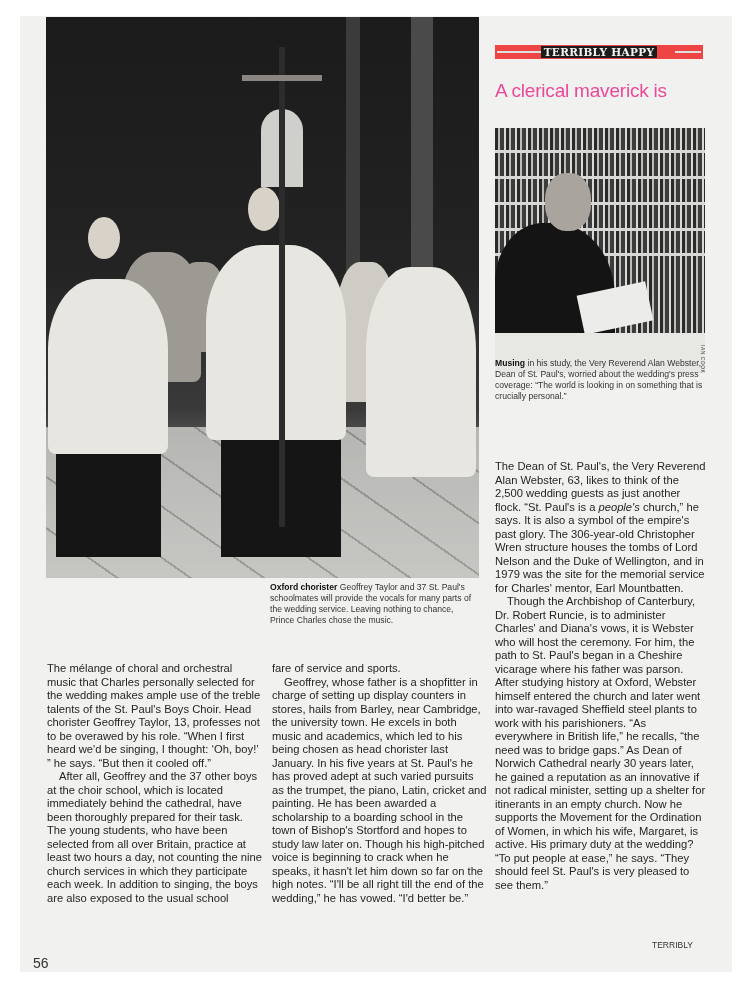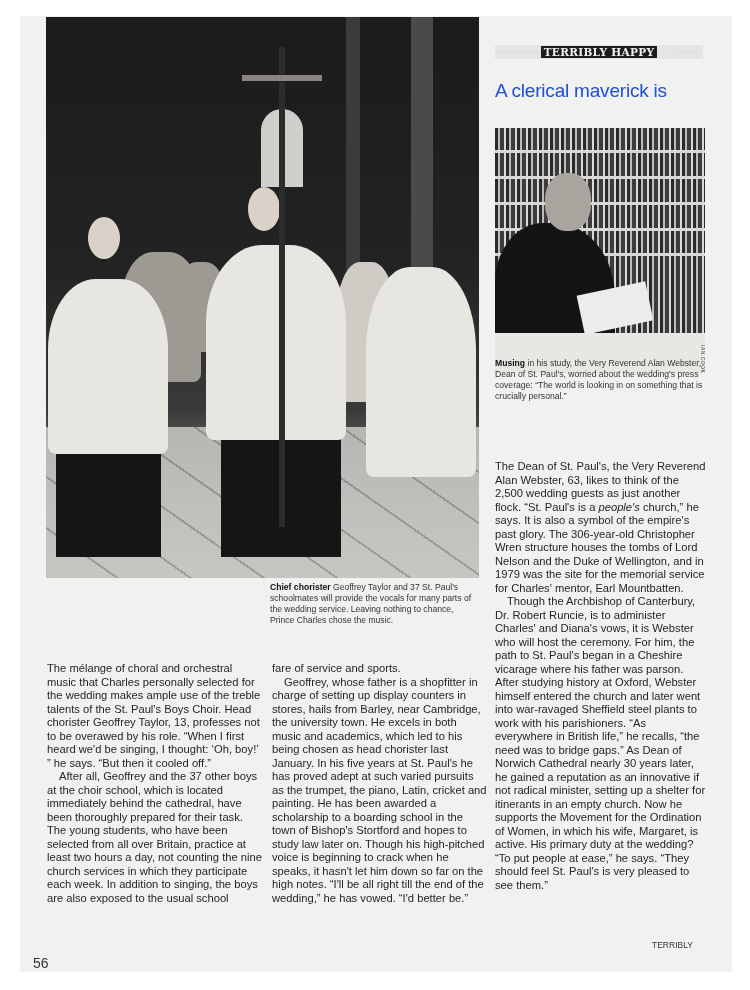--- a/index.html
+++ b/index.html
@@ -22,29 +22,29 @@
     background: repeating-linear-gradient(35deg, #c9c9c6 0 40px, #9a9a97 40px 42px),
                 #c6c6c3; opacity:.85; }
   .robe { position:absolute; background:#e8e6e1; border-radius:40% 40% 8px 8px; }
   .cassock { position:absolute; background:#151515; }
   .head { position:absolute; background:#d8d2c8; border-radius:50%; }
   .dim { background:#9d9a94; }
   .caption { position:absolute; font-family:"Liberation Sans", sans-serif; font-size:8.6px; line-height:11px; color:#333; }
   .caption b { color:#111; }
   
   .banner {
-    position:absolute; left:495px; top:45px; width:208px; height:14px; background:#e5e5e5;
+    position:absolute; left:495px; top:45px; width:208px; height:14px; background:#ef4444;
     display:flex; align-items:center; justify-content:center;
   }
   .banner::before, .banner::after { content:""; position:absolute; top:6px; height:2px; background:#e0e0e0; }
   .banner::before { left:2px; width:46px; }
   .banner::after { right:2px; width:26px; }
   .banner span { position:relative; z-index:1; background:#1c1c1c; padding:0 3px;
     font-family:"DejaVu Serif", serif; font-weight:bold; font-size:10.5px; color:#f2f2f2; letter-spacing:.3px; }
-  .headline { position:absolute; font-family:"Liberation Sans", sans-serif; font-size:19px; line-height:21px; color:#1d4ed8; letter-spacing:-0.2px; }
+  .headline { position:absolute; font-family:"Liberation Sans", sans-serif; font-size:19px; line-height:21px; color:#ec4899; letter-spacing:-0.2px; }
   
   .photo-study {
     position:absolute; left:495px; top:128px; width:210px; height:245px; overflow:hidden;
     background: repeating-linear-gradient(90deg, #2a2a2a 0 3px, #bcbcb9 3px 5px, #3c3c3c 5px 9px, #d9d9d6 9px 11px);
   }
   .shelf { position:absolute; left:0; width:210px; height:3px; background:#d8d8d5; }
   .study-man { position:absolute; left:0; top:95px; width:120px; height:150px; background:#141414; border-radius:40% 50% 0 0; }
   .study-head { position:absolute; left:50px; top:45px; width:46px; height:58px; background:#a9a59e; border-radius:45%; }
   .study-table { position:absolute; left:0; top:205px; width:210px; height:40px; background:#e7e7e4; }
   .study-paper { position:absolute; left:85px; top:160px; width:70px; height:40px; background:#ececea; transform:rotate(-12deg); }
@@ -76,21 +76,21 @@
   <div class="robe" style="left:2px;top:262px;width:120px;height:175px;"></div>
   <div class="head" style="left:42px;top:200px;width:32px;height:42px;"></div>
 
   <div class="cassock" style="left:175px;top:400px;width:120px;height:140px;"></div>
   <div class="robe" style="left:160px;top:228px;width:140px;height:195px;"></div>
   <div class="head" style="left:202px;top:170px;width:32px;height:44px;"></div>
   <div class="pm-cross-v"></div>
   <div class="pm-cross-h"></div>
 </div>
 
-<div class="caption" style="left:270px;top:582px;width:210px;"><b>Chief chorister</b><span> Geoffrey Taylor and 37 St. Paul's schoolmates will provide the vocals for many parts of the wedding service. Leaving nothing to chance, Prince Charles chose the music.</span></div>
+<div class="caption" style="left:270px;top:582px;width:210px;"><b>Oxford chorister</b><span> Geoffrey Taylor and 37 St. Paul's schoolmates will provide the vocals for many parts of the wedding service. Leaving nothing to chance, Prince Charles chose the music.</span></div>
 
 <div class="banner">
     <span>TERRIBLY HAPPY</span>
   </div>
 
 <div class="headline" style="left:495px;top:80px;width:220px;">
   <div>A clerical maverick is</div>
 </div>
 
 <div class="photo-study">

